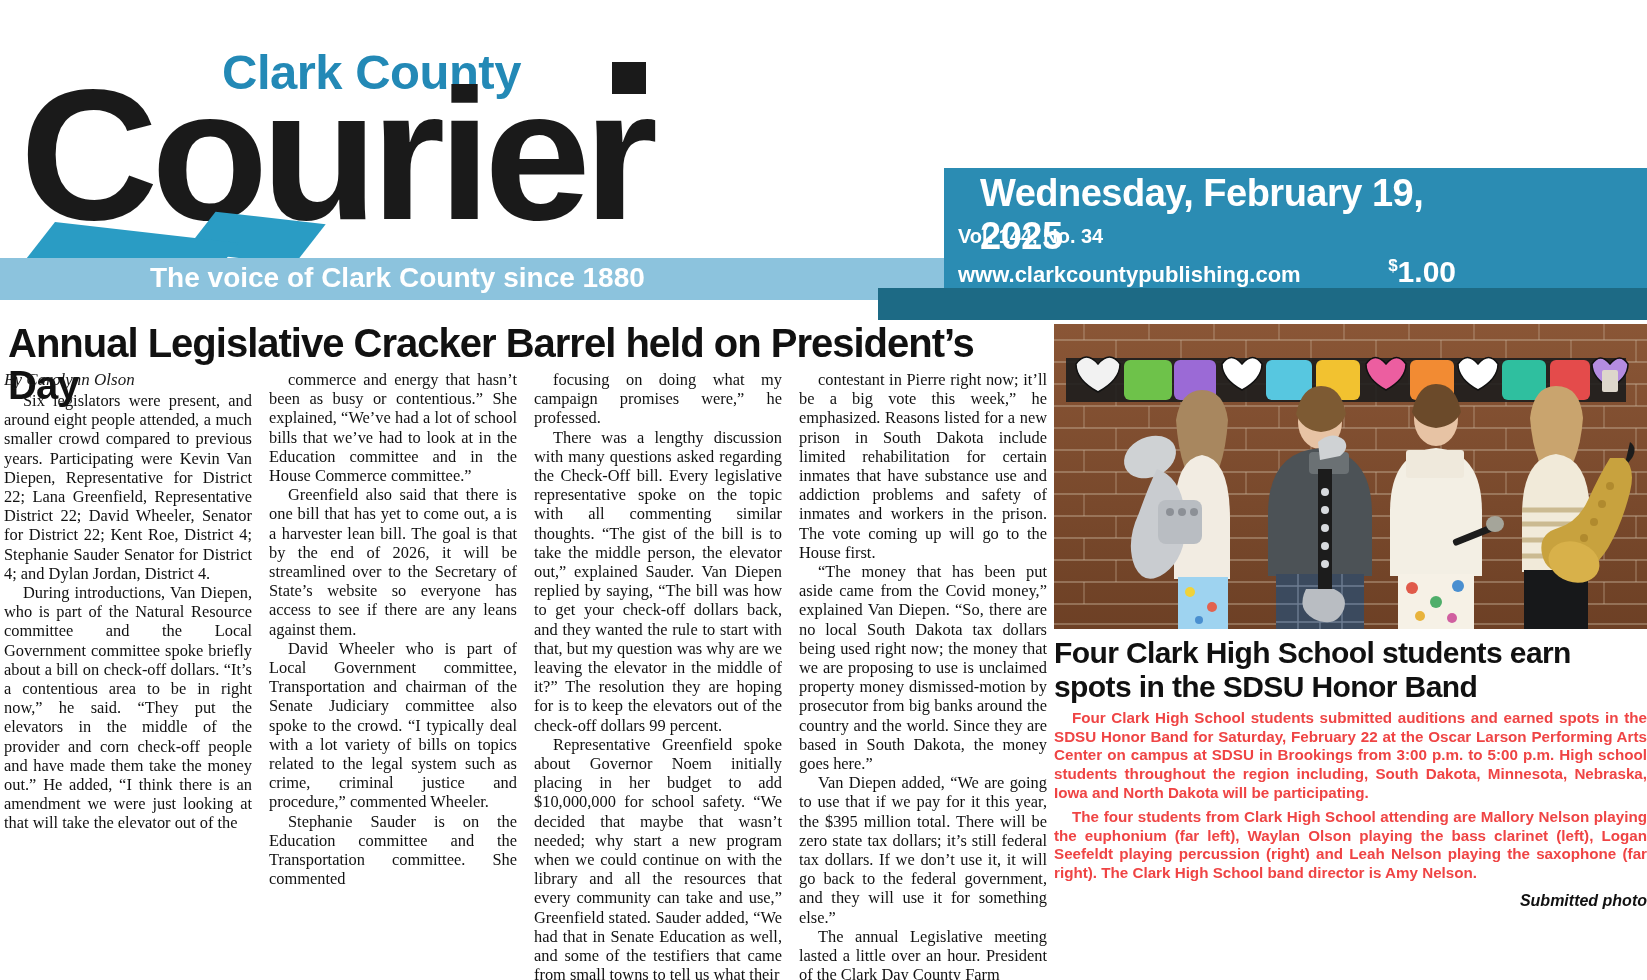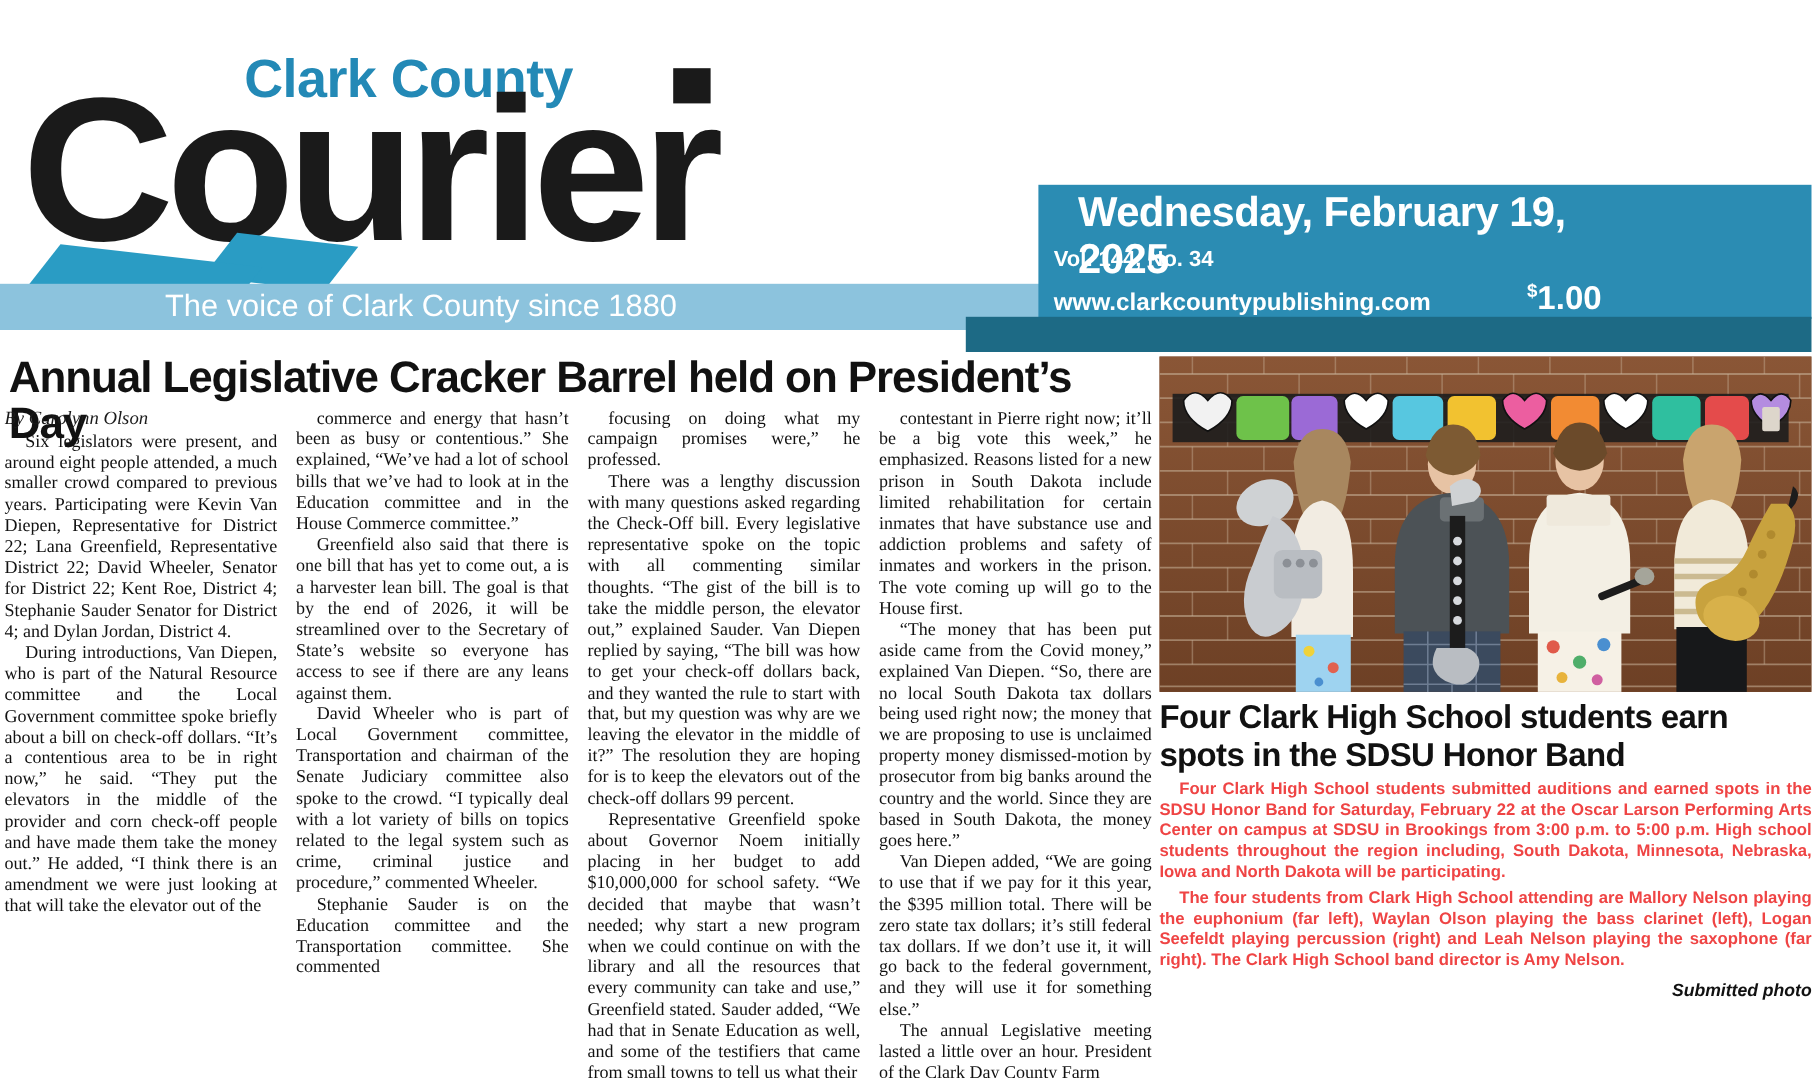--- a/index.html
+++ b/index.html
@@ -61,21 +61,21 @@
     transform:skewX(-38deg) skewY(6deg);
   }
 
   .tagline-bar {
     position:absolute; left:0; top:258px; width:960px; height:42px;
     background:#8cc3dd;
   }
   .tagline {
     position:absolute; left:150px; top:262px;
     font-family:"Liberation Sans", sans-serif;
-    font-weight:normal; font-size:28px; color:#ffffff;
+    font-weight:bold; font-size:28px; color:#ffffff;
     letter-spacing:0px;
   }
 
   
   .date-box {
     position:absolute; left:944px; top:168px; width:703px; height:122px;
     background:#2b8cb3;
   }
   .date-text {
     position:absolute; left:980px; top:172px;

